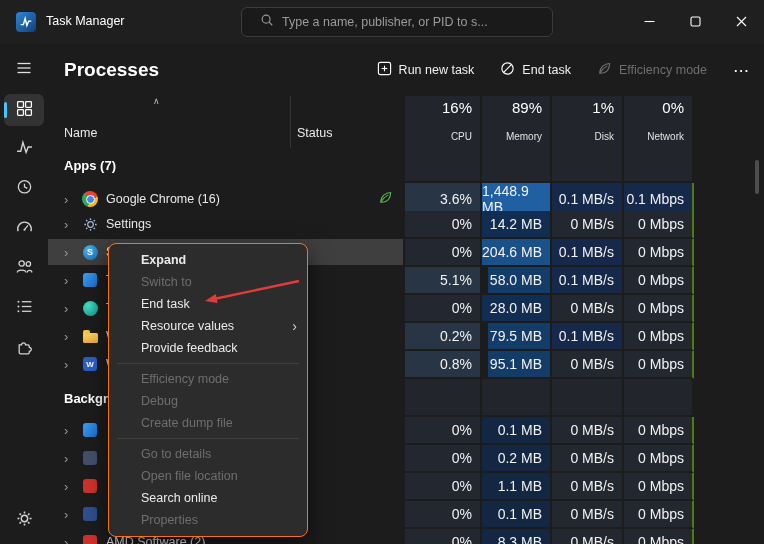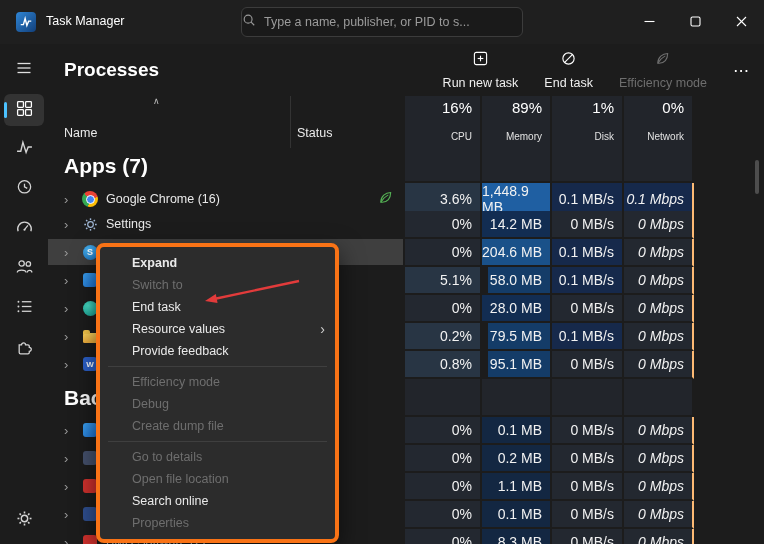--- a/index.html
+++ b/index.html
@@ -5,40 +5,40 @@
   * { box-sizing: border-box; margin: 0; padding: 0; }
   html,body { background:#000; }
   body { font-family: "Liberation Sans", "DejaVu Sans", sans-serif; }
   #app { position:relative; width:764px; height:544px; background:#1c1c1c; overflow:hidden; color:#e8e8e8; }
 
   
   .titlebar { position:absolute; left:0; top:0; width:764px; height:44px; background:#1f1f1f; }
   .appicon { position:absolute; left:16px; top:12px; width:20px; height:20px; border-radius:4px;
              background:linear-gradient(135deg,#2f86d6,#123f7a); display:flex; align-items:center; justify-content:center; }
   .apptitle { position:absolute; left:46px; top:14px; font-size:12.5px; color:#ffffff; }
-  .searchbox { position:absolute; left:241px; top:7px; width:282px; height:30px; background:#1a1a1a;
-               border:1px solid #3c3c3c; border-radius:6px; display:flex; align-items:center; padding:0 0; gap:8px; }
+  .searchbox { position:absolute; left:241px; top:7px; width:312px; height:30px; background:#1a1a1a;
+               border:1px solid #3c3c3c; border-radius:6px; display:flex; align-items:center; padding:0 18px; gap:8px; }
   .searchbox input { flex:1; background:transparent; border:none; outline:none; color:#e8e8e8; font-size:12.5px;
                      font-family:"Liberation Sans","DejaVu Sans",sans-serif; }
   .searchbox input::placeholder { color:#9b9b9b; }
   .winctrls { position:absolute; right:0; top:0; height:44px; display:flex; }
   .wbtn { width:46px; height:44px; display:flex; align-items:center; justify-content:center; }
 
   
   .sidebar { position:absolute; left:0; top:44px; width:48px; height:500px; background:#1c1c1c; }
   .sbitem { position:absolute; left:4px; width:40px; height:32px; border-radius:6px;
             display:flex; align-items:center; justify-content:center; }
   .sbitem.sel { background:#333333; }
   .sbpill { position:absolute; left:0; top:8px; width:3px; height:16px; border-radius:2px; background:#4cc2ff; }
 
   
   .toolbar { position:absolute; left:48px; top:44px; width:716px; height:52px; display:flex; align-items:center; }
   .pagetitle { margin-left:16px; font-size:19px; font-weight:700; color:#ffffff; }
   .tb-actions { margin-left:auto; margin-right:14px; display:flex; align-items:center; gap:26px; }
-  .tbtn { display:flex; align-items:center; gap:7px; font-size:12.5px; color:#f0f0f0;flex-direction:column; }
+  .tbtn { display:flex; align-items:center; gap:7px; font-size:12.5px; color:#f0f0f0; }
   .tbtn.dis { color:#6e6e6e; }
   .moredots { font-size:16px; color:#ffffff; letter-spacing:1px; }
 
   
   .grid-cols { display:grid; grid-template-columns:242px 113px 77px 70px 72px 72px; }
   .thead { position:absolute; left:48px; top:96px; width:646px; height:52px; }
   .th-name { position:relative; display:flex; align-items:flex-end; padding:0 0 8px 16px; font-size:12.5px; color:#eaeaea; }
   .sortcaret { position:absolute; top:0px; left:105px; font-size:9px; color:#bdbdbd; }
   .th-status { display:flex; align-items:flex-end; padding:0 0 8px 6px; font-size:12.5px; color:#eaeaea; border-left:1px solid #333; }
   .th-num { display:flex; flex-direction:column; justify-content:flex-end; align-items:flex-end;
@@ -47,28 +47,28 @@
   .th-pct { font-size:15px; color:#ffffff; margin-bottom:15px; }
   .th-lbl { font-size:10px; color:#e2e2e2; }
 
   .tbody { position:absolute; left:48px; top:148px; width:646px; height:396px; overflow:hidden; }
   .trow { height:28px; }
   .cell { border-bottom:2px solid #1c1c1c; }
   .name-cell { display:flex; align-items:center; padding-left:16px; gap:8px; font-size:12.5px; color:#e8e8e8; overflow:hidden; white-space:nowrap; }
   .status-cell { display:flex; align-items:center; padding-left:88px; }
   .num { display:flex; align-items:center; justify-content:flex-end; padding-right:8px;
          font-size:14px; color:#f2f2f2; border-left:2px solid #1c1c1c; }
-  .num:last-child { border-right:2px solid #fdba74;font-style:italic; }
+  .num:last-child { border-right:2px solid #4d7c0f; }
   .chev { font-size:13px; color:#9a9a9a; width:10px; flex:0 0 auto; }
   .pname { overflow:hidden; white-space:nowrap; }
   .sel .name-cell, .sel .status-cell { background:#3f3f3f; }
 
   .sechead { height:35px; }
   .sechead.bgh { height:38px; }
-  .sec-label { display:flex; align-items:center; padding-left:16px; font-size:21px; font-weight:700; color:#ffffff; white-space:nowrap; }
+  .sec-label { display:flex; align-items:center; padding-left:16px; font-size:13px; font-weight:700; color:#ffffff; white-space:nowrap; }
   .e  { background:#22252b; border-left:2px solid #1c1c1c; border-bottom:2px solid #1c1c1c; }
   .e:last-child { border-right:2px solid #1c1c1c; }
 
   
   .c0 { background:#232830; }
   .c1 { background:#283544; }
   .m0 { background:#132742; }
   .m1 { background:#122d52; }
   .m2 { background:#143c68;margin-left:6px; }
   .m3 { background:#1a5189; }
@@ -90,21 +90,21 @@
   .icon-redsq { background:#d0312d; }
   .icon-navysq { background:#2f4f8f; }
   .icon-folder { position:relative; width:15px; height:10px; margin-top:3px; border-radius:1.5px;
     background:linear-gradient(#ffd75e,#f0ad3c); }
   .icon-folder::before { content:""; position:absolute; top:-3px; left:0; width:7px; height:4px; border-radius:2px 2px 0 0; background:#f5c64a; }
 
   
   .scroll-thumb { position:absolute; right:5px; top:160px; width:4px; height:34px; border-radius:2px; background:#4d4d4d; z-index:10; }
 
   
-  .cmenu { position:absolute; left:96px; top:243px; width:243px; background:#2c2c2c; border:4px solid #f97316;
+  .cmenu { position:absolute; left:108px; top:243px; width:200px; background:#2c2c2c; border:1px solid #f97316;
            border-radius:8px; box-shadow:0 8px 24px rgba(0,0,0,0.55); padding:5px 0; z-index:40; }
   .mi { position:relative; height:22px; display:flex; align-items:center; padding-left:32px; padding-right:10px;
         font-size:12.5px; color:#eaeaea; }
   .mi.default { font-weight:700; }
   .mi.dis { color:#6e6e6e; }
   .mi .subarrow { margin-left:auto; font-size:14px; color:#cfcfcf; }
   .msep { height:1px; background:#3f3f3f; margin:4px 8px; }
 
   
   .anno { position:absolute; left:193px; top:271px; z-index:50; }

